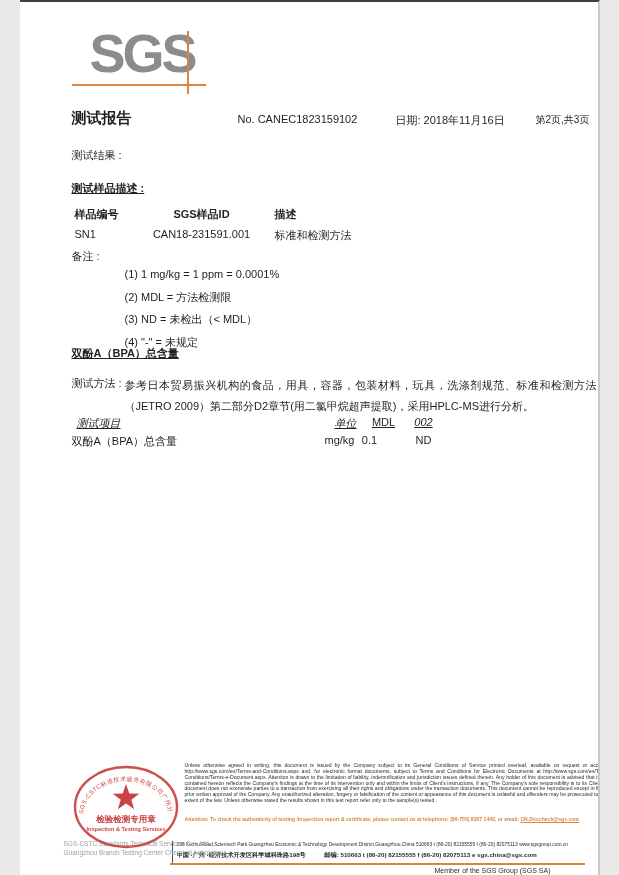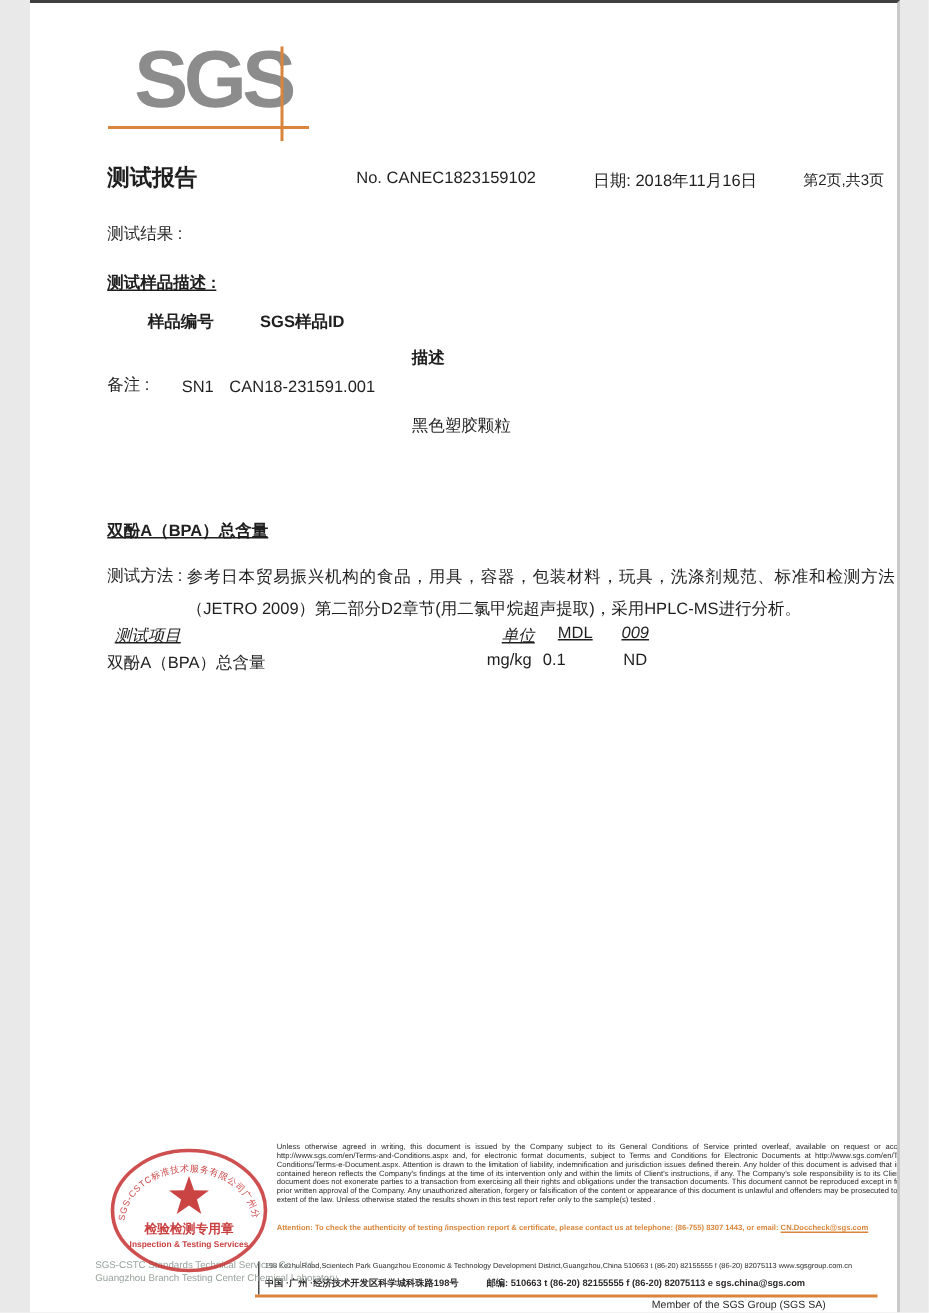--- a/index.html
+++ b/index.html
@@ -24,23 +24,23 @@
   .report-title{left:52px;top:107px;font-size:15px;font-weight:bold;}
   .report-no{left:218px;top:111px;font-size:11px;}
   .report-date{left:376px;top:111px;font-size:11px;}
   .report-pages{left:516px;top:111px;font-size:10px;}
   
   .t11{font-size:11px;}
   .results-label{left:52px;top:146px;}
   .sample-heading{left:52px;top:179px;font-weight:bold;text-decoration:underline;text-align:right;}
   .sample-table{left:55px;top:205px;font-size:11px;}
   .sample-table .row{display:flex;margin-bottom:6px;}
-  .sample-table .c1{width:68px;text-align:right;}
+  .sample-table .c1{width:68px;text-align:left;}
   .sample-table .c2{width:118px;text-align:center;}
-  .sample-table .c3{padding-left:14px;text-align:left;margin-top:24px;}
+  .sample-table .c3{padding-left:14px;text-align:left;}
   .sample-table .hdr{font-weight:bold;}
   .notes-label{left:52px;top:247px;}
   .notes{left:105px;top:261px;font-size:11px;line-height:22.5px;}
   .bpa-heading{left:52px;top:344px;font-weight:bold;text-decoration:underline;}
   .method-label{left:52px;top:374px;}
   .method-text{left:105px;top:373px;width:472px;font-size:11px;line-height:21px;text-align:justify;}
   
   .rt-cell{font-size:11px;}
   .rt-underline{text-decoration:underline;}
   .rt-italic{font-style:italic;}
@@ -83,34 +83,40 @@
 
   <div class="abs sample-table">
     <div class="row hdr">
       <div class="c1">样品编号</div>
       <div class="c2">SGS样品ID</div>
       <div class="c3">描述</div>
     </div>
     <div class="row">
       <div class="c1">SN1</div>
       <div class="c2">CAN18-231591.001</div>
-      <div class="c3">黑色塑胶颗粒</div>
+      <div class="c3">标准和检测方法</div>
     </div>
   </div>
 
   <div class="abs t11 notes-label">备注 :</div>
+  <div class="abs notes">
+    <div>(1) 1 mg/kg = 1 ppm = 0.0001%</div>
+    <div>(2) MDL = 方法检测限</div>
+    <div>(3) ND = 未检出（&lt; MDL）</div>
+    <div>(4) "-" = 未规定</div>
+  </div>
 
   <div class="abs t11 bpa-heading">双酚A（BPA）总含量</div>
   <div class="abs t11 method-label">测试方法 :</div>
   <div class="abs method-text">参考日本贸易振兴机构的食品，用具，容器，包装材料，玩具，洗涤剂规范、标准和检测方法（JETRO 2009）第二部分D2章节(用二氯甲烷超声提取)，采用HPLC-MS进行分析。</div>
 
   <div class="abs rt-cell rt-underline rt-italic rt-h-item">测试项目</div>
   <div class="abs rt-cell rt-underline rt-italic rt-h-unit">单位</div>
   <div class="abs rt-cell rt-underline rt-h-mdl">MDL</div>
-  <div class="abs rt-cell rt-underline rt-italic rt-h-001">009</div>
+  <div class="abs rt-cell rt-underline rt-italic rt-h-001">002</div>
   <div class="abs rt-cell rt-r-item">双酚A（BPA）总含量</div>
   <div class="abs rt-cell rt-r-unit">mg/kg</div>
   <div class="abs rt-cell rt-r-mdl">0.1</div>
   <div class="abs rt-cell rt-r-001">ND</div>
 
   <svg class="abs stamp-svg" viewBox="0 0 112 92">
     <ellipse cx="56" cy="45" rx="51" ry="40" fill="none" stroke="#c53030" stroke-width="2.4" opacity="0.85"></ellipse>
     <polygon opacity="0.9" fill="#c53030" points="56,22 59.3,31.5 69.3,31.7 61.3,37.7 64.2,47.3 56,41.6 47.8,47.3 50.7,37.7 42.7,31.7 52.7,31.5"></polygon>
     <defs>
       <path id="stampArc" d="M 13 54 A 43 35 0 1 1 99 54" fill="none"></path>

